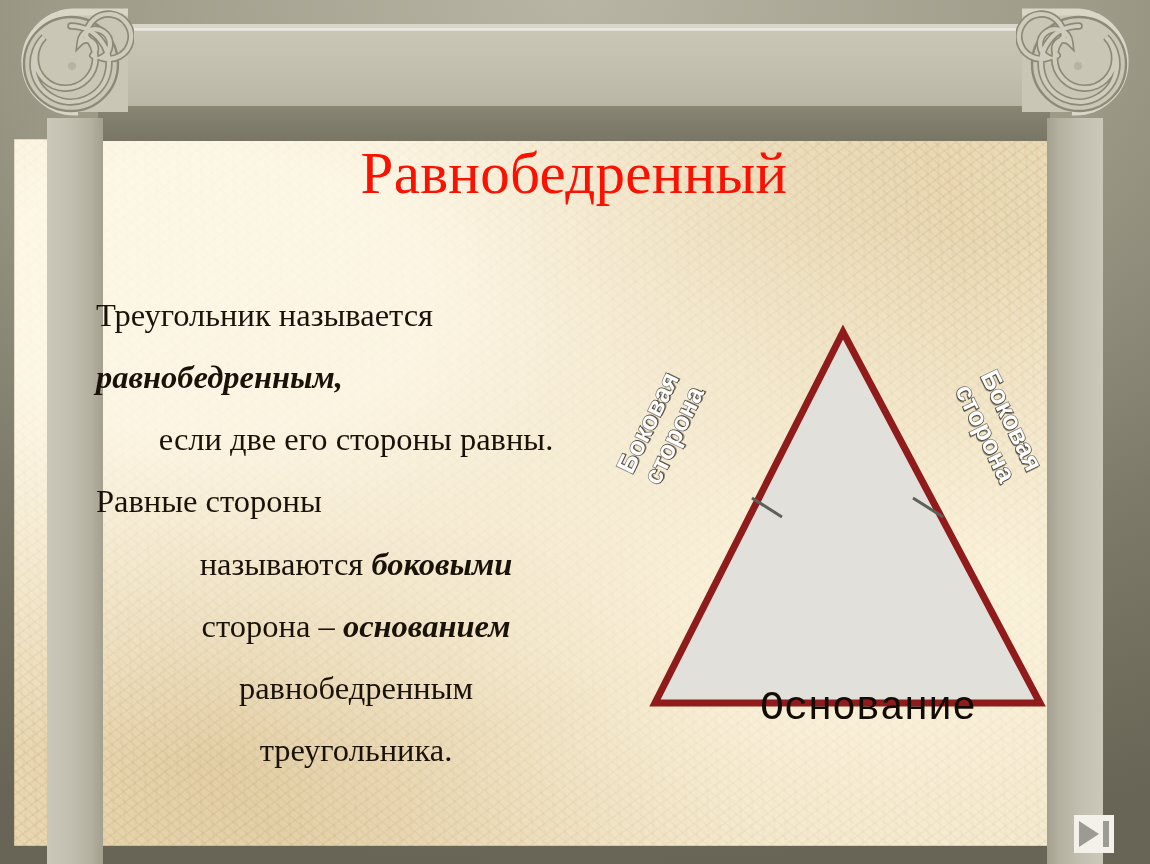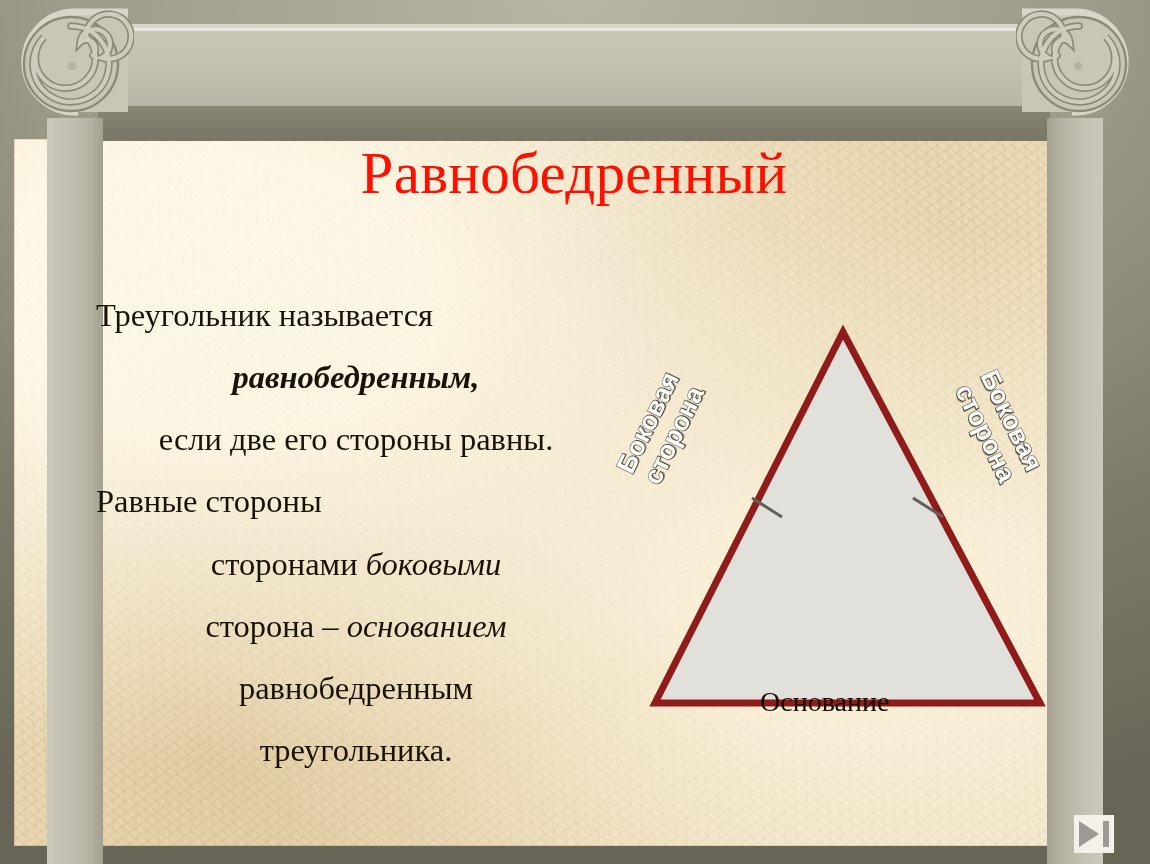--- a/index.html
+++ b/index.html
@@ -100,29 +100,29 @@
   
   .bodytext{
     position:absolute;left:96px;top:276px;width:520px;
     color:#1a1208;
     font-size:32.5px;
     line-height:1.42;
     font-family:"Liberation Serif", serif;
   }
   .bodytext p{margin:16px 0 2px 0;}
   .l1{text-align:left;}
-  .l2{text-align:center;font-weight:bold;font-style:italic;}
+  .l2{font-weight:bold;font-style:italic;}
   .l3{text-align:center;}
   .l4{text-align:left;}
   .l5{text-align:center;}
   .l6{text-align:center;}
   .l7{text-align:center;}
   .l8{text-align:center;}
   .l9{text-align:center;}
-  .bodytext b{font-weight:normal;font-style:italic;}
+  .bodytext b{font-weight:bold;font-style:italic;}
 
   
   .figure{
     position:absolute;left:600px;top:300px;width:520px;height:440px;
   }
   .figure svg{display:block;width:520px;height:440px;overflow:visible;}
 
   .sidelabel{
     position:absolute;
     font-family:"Liberation Sans", sans-serif;
@@ -144,22 +144,22 @@
     transform-origin:50% 50%;
   }
   .sidelabel.right{
     left:944px;top:398px;
     transform:rotate(64deg);
     transform-origin:50% 50%;
   }
   .baselabel{
     position:absolute;left:760px;top:686px;
     color:#120c04;
-    font-family:Liberation Serif, serif;
-    font-size:28px;
+    font-family:Liberation Mono, monospace;
+    font-size:40px;
     white-space:nowrap;
   }
 
   
   .nextbtn{
     position:absolute;left:1074px;top:815px;width:40px;height:38px;
     background:#f3f1e9;
     display:flex;align-items:center;justify-content:center;gap:4px;
     cursor:pointer;
   }
@@ -263,21 +263,21 @@
     </svg>
   </div>
 
   <div class="title">Равнобедренный</div>
 
   <div class="bodytext">
     <p class="l1">Треугольник называется</p>
     <p class="l2">равнобедренным,</p>
     <p class="l3">если две его стороны равны.</p>
     <p class="l4">Равные стороны</p>
-    <p class="l5"><span>сторонами </span><b>боковыми</b></p>
+    <p class="l5"><span>называются </span><b>боковыми</b></p>
     <p class="l7"><span>сторона – </span><b>основанием</b></p>
     <p class="l8">равнобедренным</p>
     <p class="l9">треугольника.</p>
   </div>
 
   <div class="figure">
     <svg viewBox="0 0 520 440" xmlns="http://www.w3.org/2000/svg">
       <polygon points="243,32 55,403 440,403" fill="#e2e0da" stroke="#8f1b1b" stroke-width="7" stroke-linejoin="miter"></polygon>
       <line x1="152" y1="198" x2="182" y2="217" stroke="#5f5f59" stroke-width="3"></line>
       <line x1="313" y1="198" x2="343" y2="217" stroke="#5f5f59" stroke-width="3"></line>

